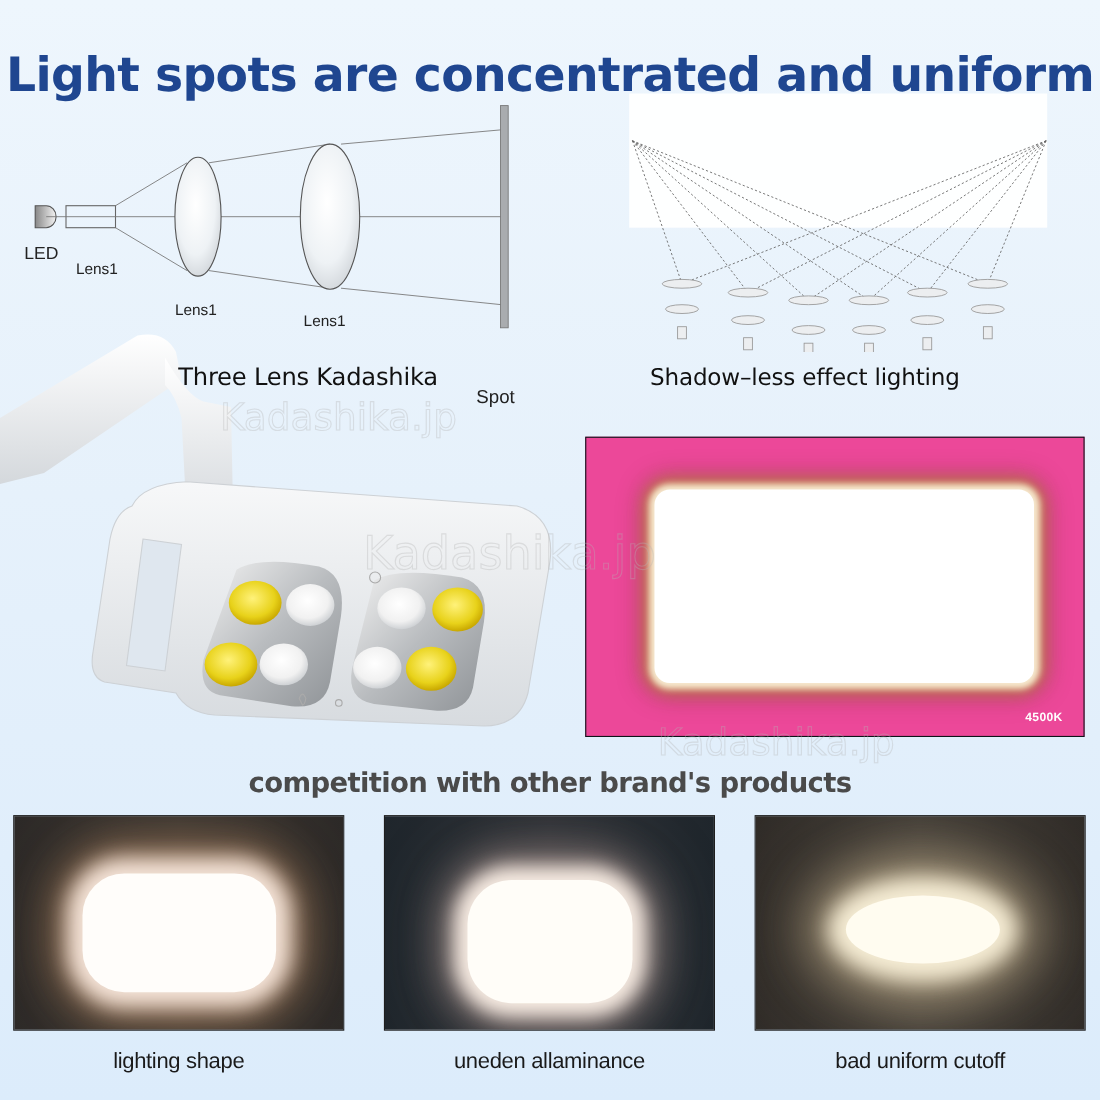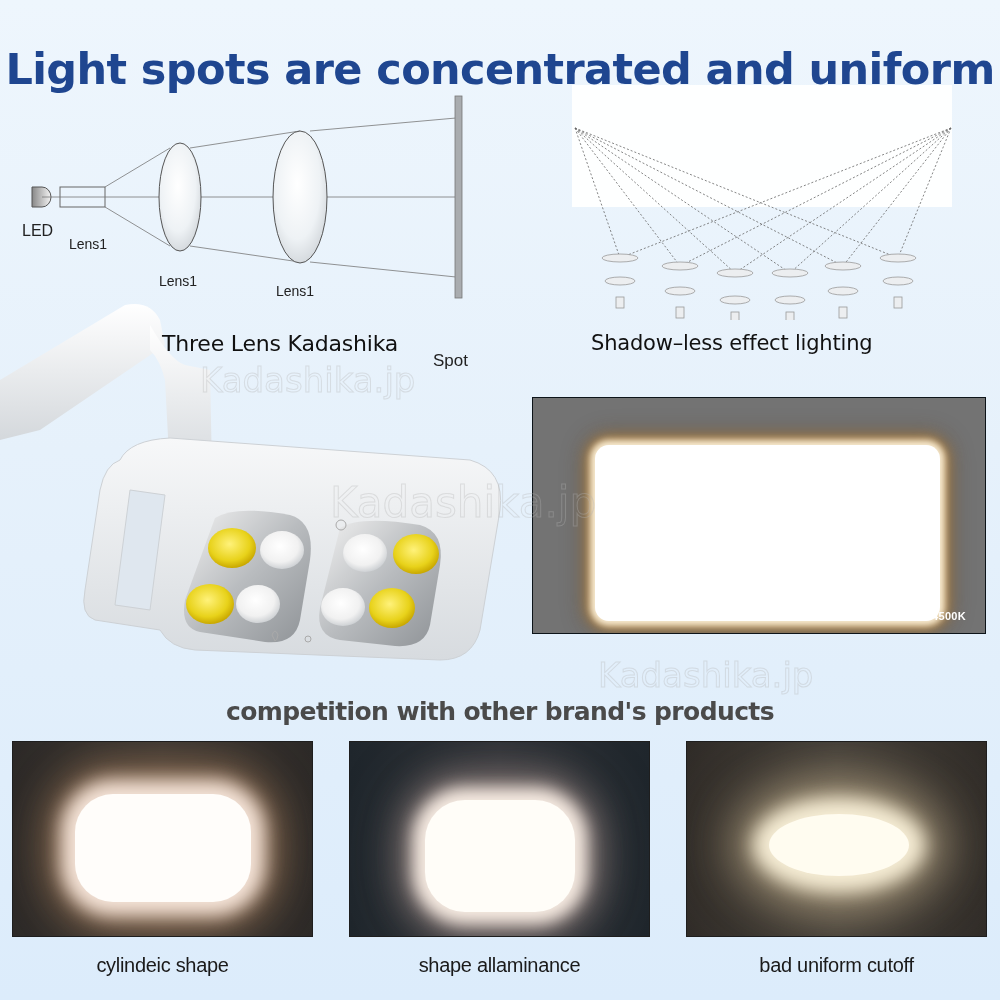--- a/index.html
+++ b/index.html
@@ -36,22 +36,22 @@
   .cap-schem {
     left: 591px; top: 331px; font-size: 21px; color: #111;
     font-family: "DejaVu Sans", sans-serif; letter-spacing: -0.2px;
   }
 
   
   .lamp-svg { left: 0; top: 290px; }
 
   
   .photo-main {
-    left: 532px; top: 397px; width: 454px; height: 237px;
-    background: #737373; overflow: hidden;
+    left: 532px; top: 397px; width: 454px; height: 273px;
+    background: #ec4899; overflow: hidden;
     border: 1px solid #0d1419;
   }
   .photo-main .spot {
     position: absolute; left: 62px; top: 47px; width: 345px; height: 176px;
     border-radius: 14px;
     background: #ffffff;
     box-shadow: 0 0 6px 5px #f7ead0, 0 0 14px 9px rgba(196,140,60,0.75), 0 0 22px 12px rgba(90,60,30,0.4);
   }
   .photo-main .temp {
     position: absolute; right: 19px; bottom: 11px;
@@ -264,15 +264,15 @@
 <div class="abs cmp cmp1">
     <div class="glow"></div>
   </div>
 <div class="abs cmp cmp2">
     <div class="glow"></div>
   </div>
 <div class="abs cmp cmp3">
     <div class="glow"></div>
   </div>
 
-<div class="abs cmp-cap cap1">cylindeic shape</div>
-<div class="abs cmp-cap cap2">shape allaminance</div>
+<div class="abs cmp-cap cap1">lighting shape</div>
+<div class="abs cmp-cap cap2">uneden allaminance</div>
 <div class="abs cmp-cap cap3">bad uniform cutoff</div>
 
 </body></html>

